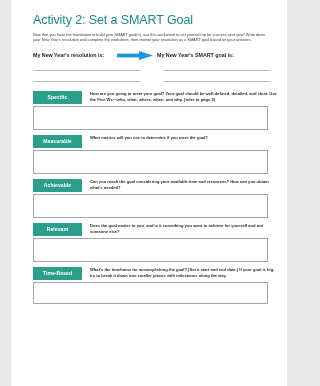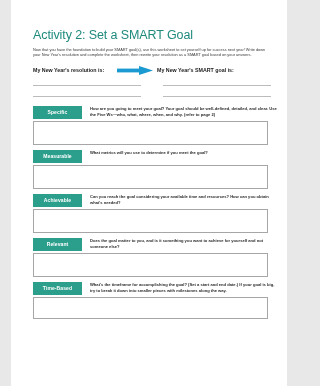--- a/index.html
+++ b/index.html
@@ -16,21 +16,20 @@
   .page {
     position: absolute;
     left: 11px;
     top: 0;
     width: 276px;
     height: 386px;
     background: #ffffff;
   }
   .inner {
     padding: 13px 10px 8px 22px;
-    margin-top: 15px;
   }
   .title {
     color: #1f8a7d;
     font-size: 12.5px;
     font-weight: normal;
     letter-spacing: -0.1px;
     margin: 0 0 5px 0;
     line-height: 14px;
     white-space: nowrap;
   }

